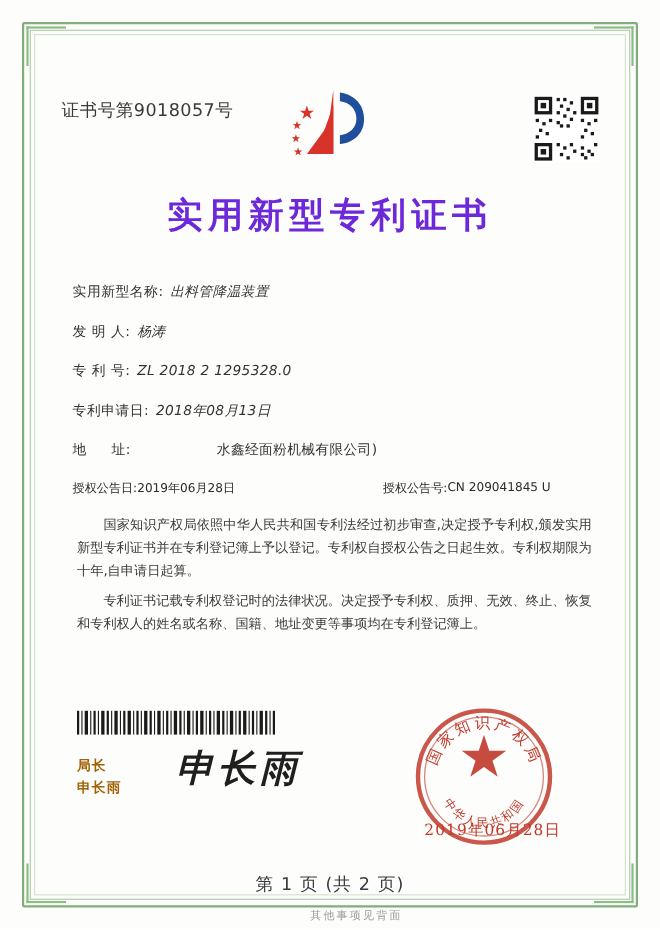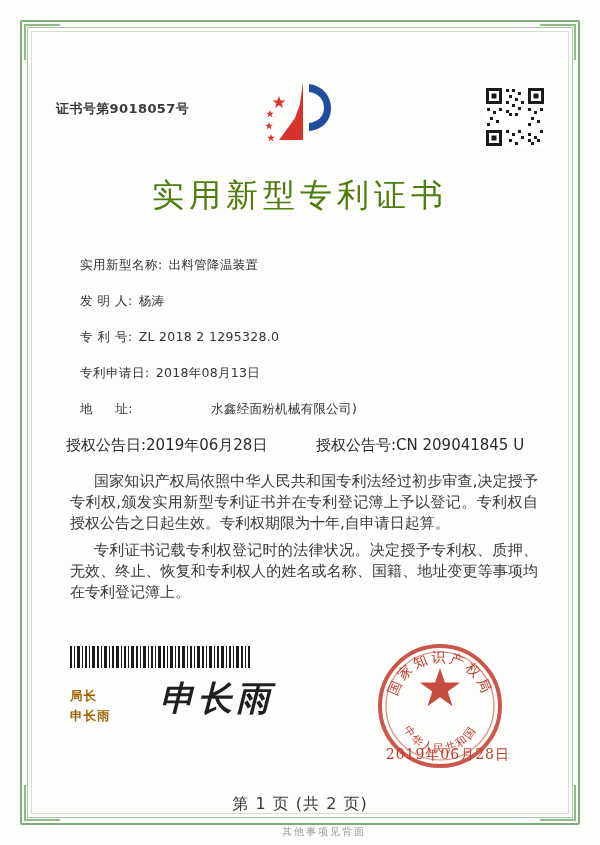--- a/index.html
+++ b/index.html
@@ -69,26 +69,25 @@
   }
 
   
   .header-row {
     position: relative;
     height: 96px;
   }
   .cert-no {
     position: absolute;
     left: 8px;
-    top: 54px;
-    font-size: 13px;
+    top: 44px;
+    font-size: 16px;
     letter-spacing: 0.4px;
     color: #3a3a3a;
     font-family: "DejaVu Sans", "Liberation Sans", sans-serif;
-    font-weight: bold;
   }
   .logo {
     position: absolute;
     left: 50%;
     transform: translateX(-50%);
     top: 34px;
     width: 86px;
     height: 72px;
   }
   .qr {
@@ -96,67 +95,68 @@
     right: 6px;
     top: 40px;
     width: 62px;
     height: 62px;
   }
 
   .title {
     text-align: center;
     font-size: 32px;
     letter-spacing: 5px;
-    font-weight: normal;
-    color: #4d7c0f;
+    font-weight: bold;
+    color: #6d28d9;
     margin-top: 32px;
     font-family: "DejaVu Sans", "Liberation Sans", sans-serif;
   }
 
   .fields {
     margin-top: 38px;
     padding-left: 18px;
     padding-right: 10px;
   }
   .field {
     display: flex;
     font-size: 12.5px;
     color: #333;
     margin-bottom: 19px;
     line-height: 17px;
   }
   .field .label {
     flex: 0 0 auto;
     white-space: pre;
     letter-spacing: 0.5px;
-    margin-left: 14px;
   }
   .field .value {
     flex: 1 1 auto;
     padding-left: 6px;
     letter-spacing: 0.3px;
+    font-style: italic;
   }
   .field .value2 {
     padding-left: 78px;
     letter-spacing: 0.3px;
     text-align: right;
   }
   .row-split {
     display: flex;
-    font-size: 15px;
+    font-size: 11px;
     margin-bottom: 10px;
+    gap: 32px;
   }
   .row-split .left { width: 250px; display: flex; }
   .row-split .right { flex: 1; display: flex; }
 
   .paras {
     margin-top: 16px;
     padding-left: 22px;
     padding-right: 14px;
-    font-size: 15px;
+    font-size: 12px;
     line-height: 21px;
     color: #3a3a3a;
     text-align: justify;
   }
   .paras p { margin: 0 0 6px 0; text-indent: 24px; }
 
   
   .barcode {
     position: absolute;
     left: 22px;

